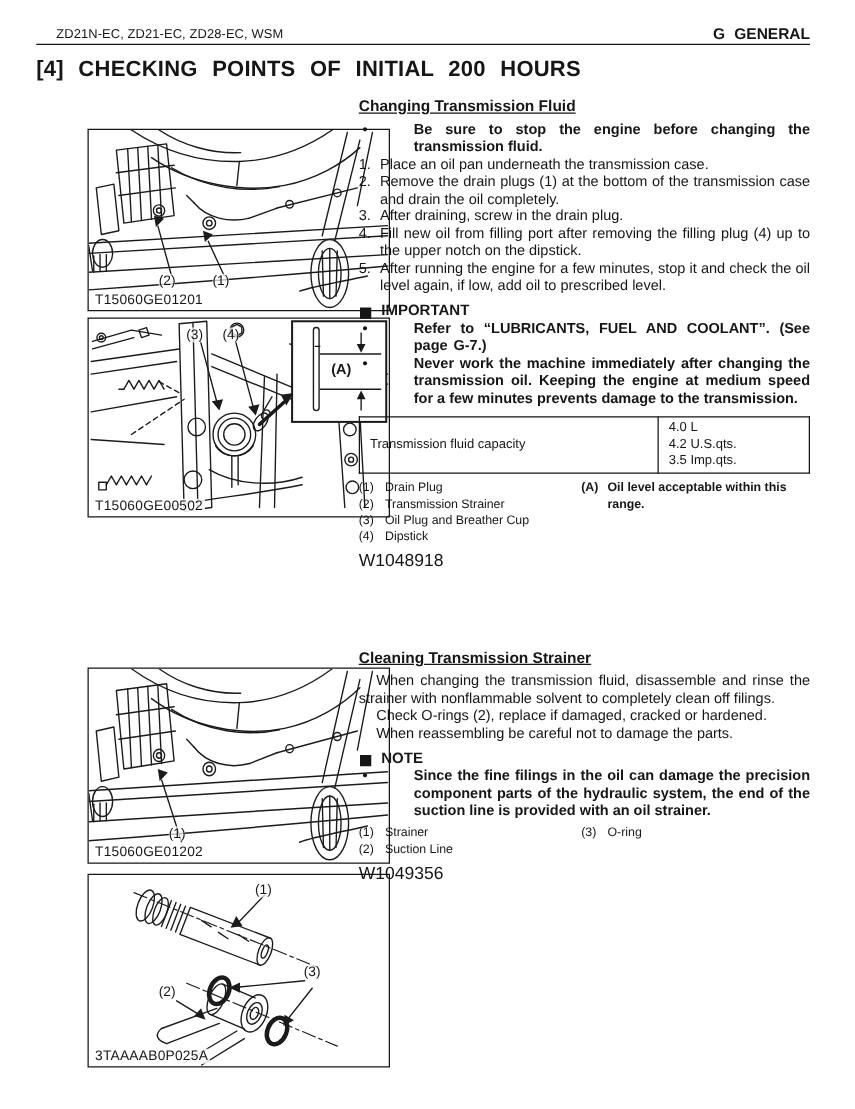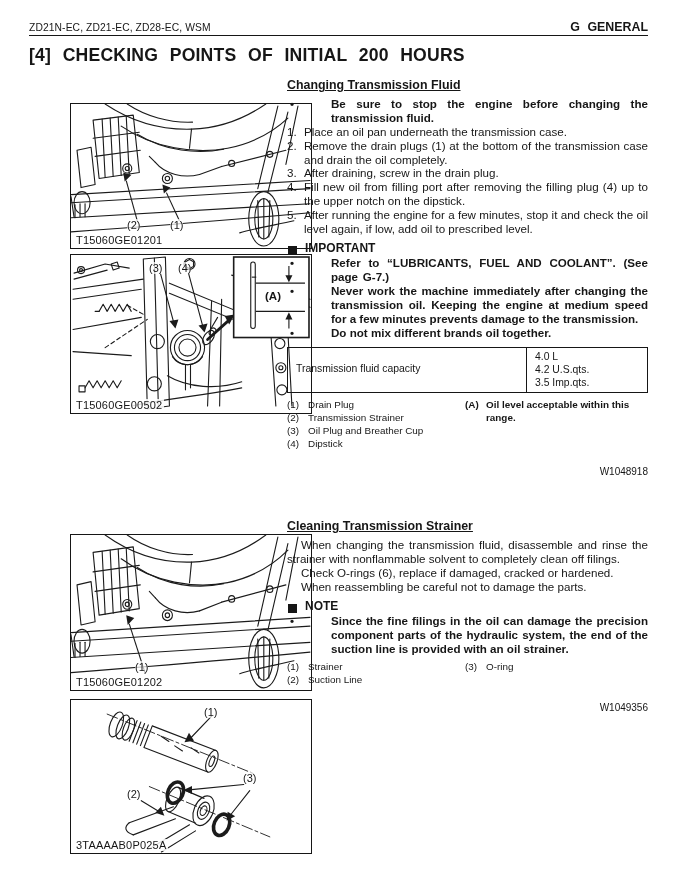--- a/index.html
+++ b/index.html
@@ -2,21 +2,21 @@
 <html><head>
 <meta charset="utf-8">
 <style>
   html,body { margin:0; padding:0; background:#fff; }
   .page { position:relative; width:684px; height:887px; background:#fff; color:#161616;
           font-family:"Liberation Sans", sans-serif; overflow:hidden; }
 
   
   .pagehead { position:absolute; left:29px; right:36px; top:18px; height:17px;
               border-bottom:1.6px solid #161616; }
-  .hd-left  { position:absolute; left:0; bottom:2px; font-size:10.3px; letter-spacing:.1px; }
+  .hd-left  { position:absolute; left:16px; bottom:2px; font-size:10.3px; letter-spacing:.1px; }
   .hd-right { position:absolute; right:0; bottom:1px; font-size:12.4px; font-weight:bold; word-spacing:4px; }
 
   .page-title { position:absolute; left:29px; top:45px; margin:0; font-size:17.6px; font-weight:bold;
                 word-spacing:6.5px; letter-spacing:.2px; }
 
   
   .fig { position:absolute; left:30px; width:242px; border:1.6px solid #161616; background:#fff; box-sizing:border-box; }
   #fig1 { top:87px;  height:146px; }
   #fig2 { top:238px; height:160px; }
   #fig3 { top:518px; height:157px; }
@@ -57,21 +57,21 @@
   .cap-vals div { line-height:1.28; }
 
   .legend { display:flex; margin-top:2px; font-size:9.9px; line-height:1.32; }
   .legend-col-l { flex:none; width:178px; }
   .legend-col-r { flex:none; width:176px; }
   .legend-item { display:flex; }
   .legend-n { flex:none; width:21px; }
   .legend-t { flex:1; }
   .legend-bold { font-weight:bold; }
 
-  .refcode { margin-top:16px; text-align:right; font-size:10px; }
+  .refcode { margin-top:4px; text-align:left; font-size:14px; }
 
   .para { margin:0; text-indent:14px; text-align:justify; }
   .para.single { text-align:left; }
 </style>
 </head>
 <body>
 
 <div class="page">
 
   <svg width="0" height="0" style="position:absolute" aria-hidden="true">
@@ -327,24 +327,20 @@
     <div class="bul">
       <span class="bul-marker"></span>
       <span class="bul-text">
         <div class="bul-sub">Refer to “LUBRICANTS, FUEL AND COOLANT”. (See page G-7.)</div>
       </span>
     </div>
     <div class="bul">
       <span class="bul-marker"></span>
       <span class="bul-text">Never work the machine immediately after changing the transmission oil. Keeping the engine at medium speed for a few minutes prevents damage to the transmission.</span>
     </div>
-    <div class="bul">
-      <span class="bul-marker"></span>
-      <span class="bul-text">Do not mix different brands oil together.</span>
-    </div>
 
     <table class="cap-table">
       <tbody>
           <tr>
         <td class="cap-td-label">Transmission fluid capacity</td>
         <td class="cap-vals">
           <div>4.0 L</div>
           <div>4.2 U.S.qts.</div>
           <div>3.5 Imp.qts.</div>
         </td>
@@ -378,21 +374,21 @@
         </div>
       </div>
     </div>
 
     <div class="refcode">W1048918</div>
   </section>
 
   <section class="sec" id="sec2">
     <h2 class="sec-head">Cleaning Transmission Strainer</h2>
     <p class="para" style="margin-top:2px">When changing the transmission fluid, disassemble and rinse the strainer with nonflammable solvent to completely clean off filings.</p>
-    <p class="para single">Check O-rings (6), replace if damaged, cracked or hardened.</p>
+    <p class="para single">Check O-rings (2), replace if damaged, cracked or hardened.</p>
     <p class="para single">When reassembling be careful not to damage the parts.</p>
 
     <div class="mark-row">
       <span class="mark-square"></span>
       <span class="mark-label">NOTE</span>
     </div>
     <div class="bul">
       <span class="bul-marker"></span>
       <span class="bul-text">Since the fine filings in the oil can damage the precision component parts of the hydraulic system, the end of the suction line is provided with an oil strainer.</span>
     </div>

